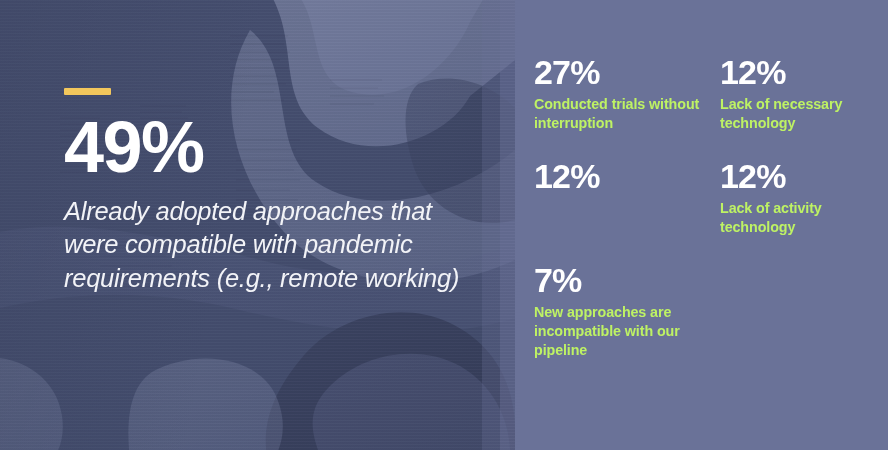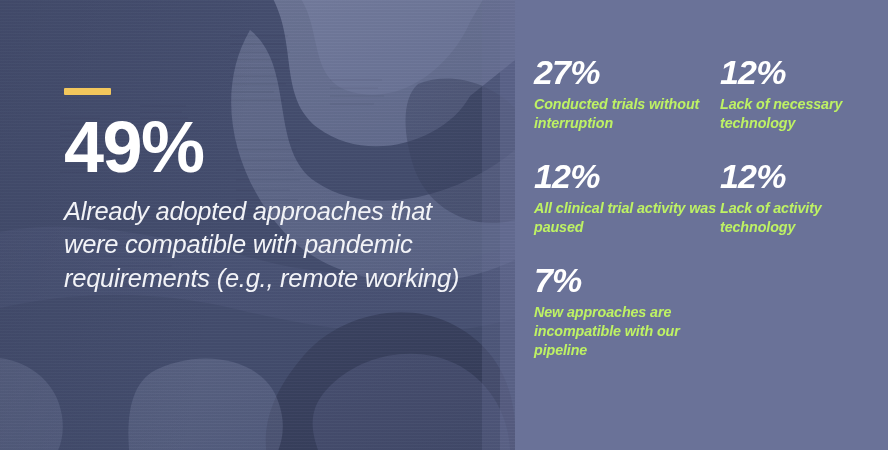--- a/index.html
+++ b/index.html
@@ -103,21 +103,20 @@
   }
   .stats-grid {
     position: absolute;
     left: 19px;
     top: 55px;
     width: 354px;
   }
   .stat-row {
     display: flex;
     width: 100%;
-    font-style: italic;
   }
   .stat-col-a { width: 186px; flex: 0 0 186px; }
   .stat-col-b { width: 168px; flex: 0 0 168px; }
 
   .stat-block { padding-bottom: 26px; }
 
   .stat-value {
     font-size: 34px;
     line-height: 1.0;
     font-weight: 700;
@@ -230,21 +229,20 @@
             <div class="stat-value">12%</div>
             <p class="stat-label">Lack of necessary technology</p>
           </div>
         </div>
       </div>
 
       <div class="stat-row">
         <div class="stat-col-a">
           <div class="stat-block">
             <div class="stat-value">12%</div>
-            <p class="stat-label">All clinical trial activity was paused</p>
           </div>
         </div>
         <div class="stat-col-b">
           <div class="stat-block">
             <div class="stat-value">12%</div>
             <p class="stat-label">Lack of activity technology</p>
           </div>
         </div>
       </div>
 

